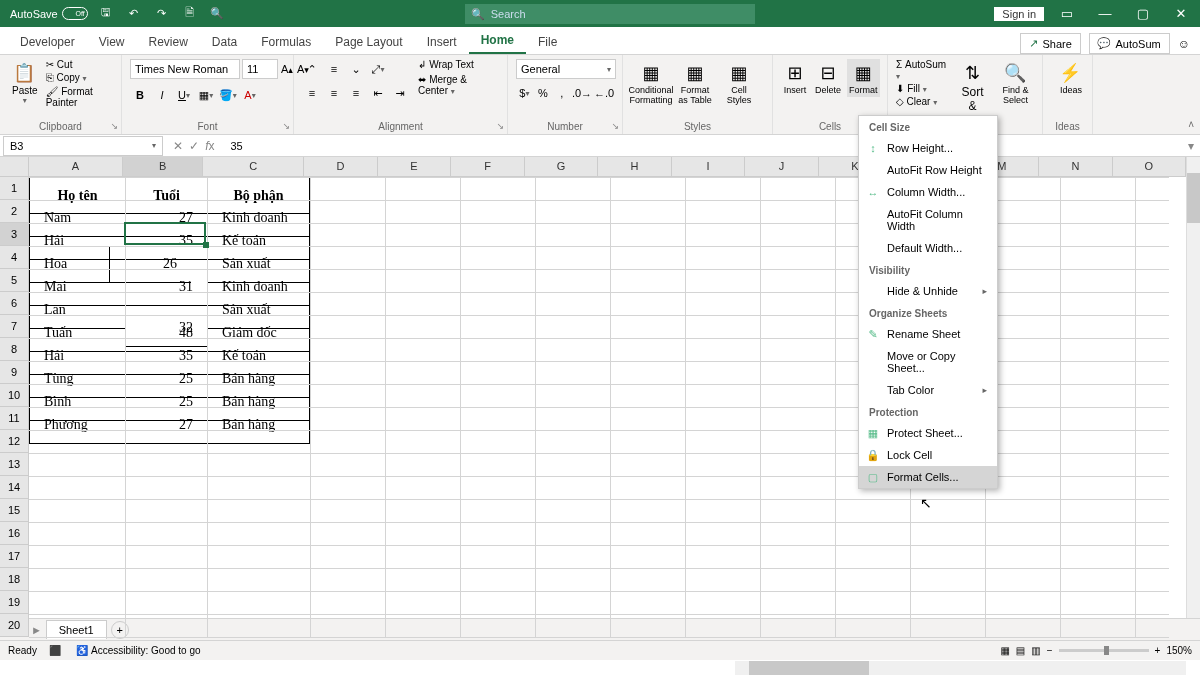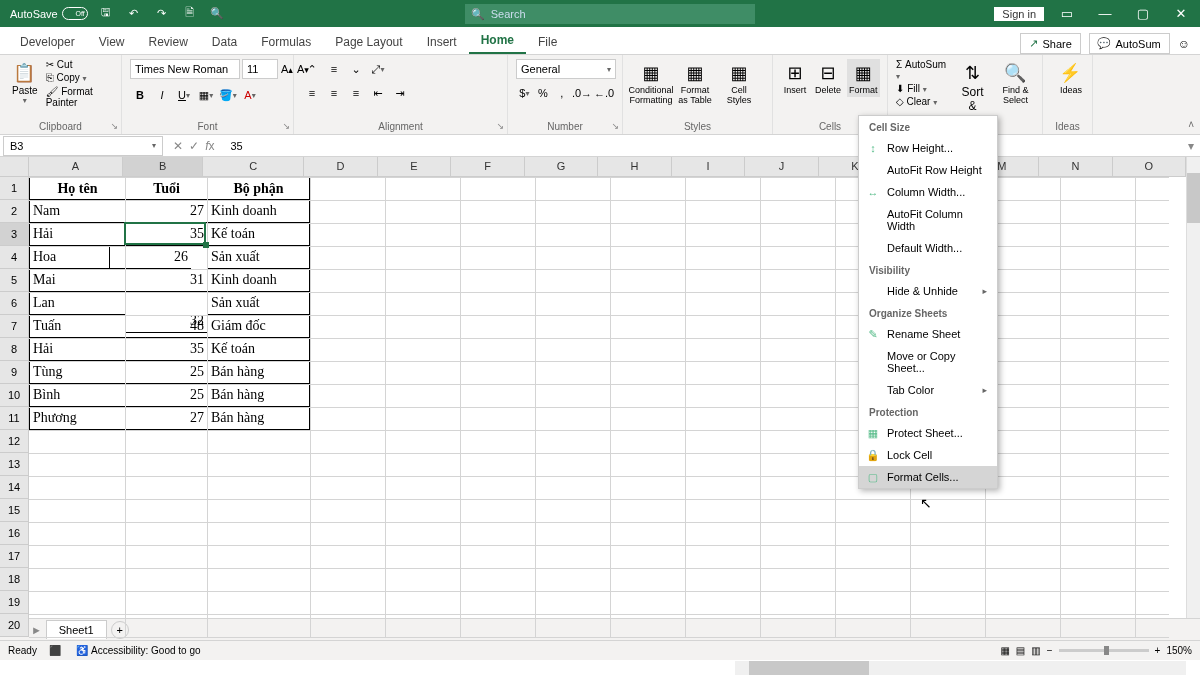--- a/index.html
+++ b/index.html
@@ -44,21 +44,21 @@
   .grid-area { height: 461px; background: #fff; display: flex; position: relative; }
   .col-headers { position: absolute; top: 0; left: 29px; right: 14px; height: 20px; background: #e6e6e6; display: flex; border-bottom: 1px solid #ccc; }
   .col-h { border-right: 1px solid #ccc; text-align: center; font-size: 11px; line-height: 19px; color: #333; }
   .col-h.sel { background: #d2d2d2; }
   .row-headers { position: absolute; top: 20px; left: 0; width: 29px; }
   .row-h { height: 23px; background: #e6e6e6; border-right: 1px solid #ccc; border-bottom: 1px solid #ccc; text-align: center; font-size: 11px; line-height: 22px; }
   .row-h.sel { background: #d2d2d2; }
   .sel-all { position: absolute; top: 0; left: 0; width: 29px; height: 20px; background: #e6e6e6; border-right: 1px solid #ccc; border-bottom: 1px solid #ccc; }
   
   .cells { position: absolute; top: 20px; left: 29px; }
-  .cell { position: absolute; height: 23px; font-size: 14px; font-family: 'Times New Roman', serif; display: flex; align-items: center; padding: 0 3px; }
+  .cell { position: absolute; height: 37px; font-size: 14px; font-family: 'Times New Roman', serif; display: flex; align-items: center; padding: 0 14px; }
   .hdr-cell { justify-content: center; font-weight: 600; border: 1px solid #000; border-right: none; }
   .data-cell { border-bottom: 1px solid #000; border-left: 1px solid #000; }
   .rt { justify-content: flex-end; }
   .last-col { border-right: 1px solid #000; }
   .grid-line { position: absolute; background: #d4d4d4; }
   
   .active-cell-border { position: absolute; border: 2px solid #217346; pointer-events: none; }
   .fill-handle { position: absolute; width: 6px; height: 6px; background: #217346; }
   
   .format-menu { position: absolute; top: 115px; left: 858px; width: 140px; background: #fff; border: 1px solid #ccc; box-shadow: 2px 2px 6px rgba(0,0,0,0.3); font-size: 11px; z-index: 100; }
@@ -192,20 +192,24 @@
           <span class="sbtn">⌄</span>
           <span class="sbtn">⤢<span class="dd-arrow">▾</span></span>
         </div>
         <div class="small-btn-row">
           <span class="sbtn">≡</span>
           <span class="sbtn">≡</span>
           <span class="sbtn">≡</span>
           <span class="sbtn">⇤</span>
           <span class="sbtn">⇥</span>
         </div>
+      </div>
+      <div style="display:flex;flex-direction:column;gap:4px;font-size:10px">
+        <div><span>↲</span> <span>Wrap Text</span></div>
+        <div><span>⬌</span> <span>Merge &amp; Center</span> <span class="dd-arrow">▾</span></div>
       </div>
     </div>
     <div class="group-label">Alignment</div>
     <div class="dialog-launcher">↘</div>
   </div>
 
   <div class="group" style="width:115px">
     <div style="display:flex;flex-direction:column;gap:4px">
       <div class="nf-box">
           <span>General</span>

